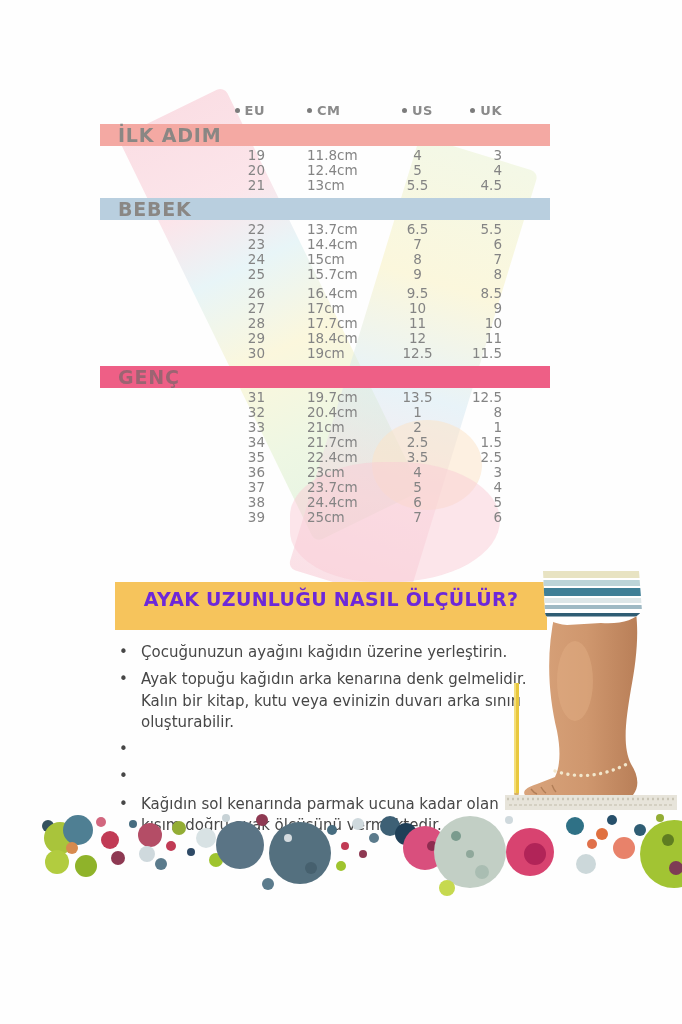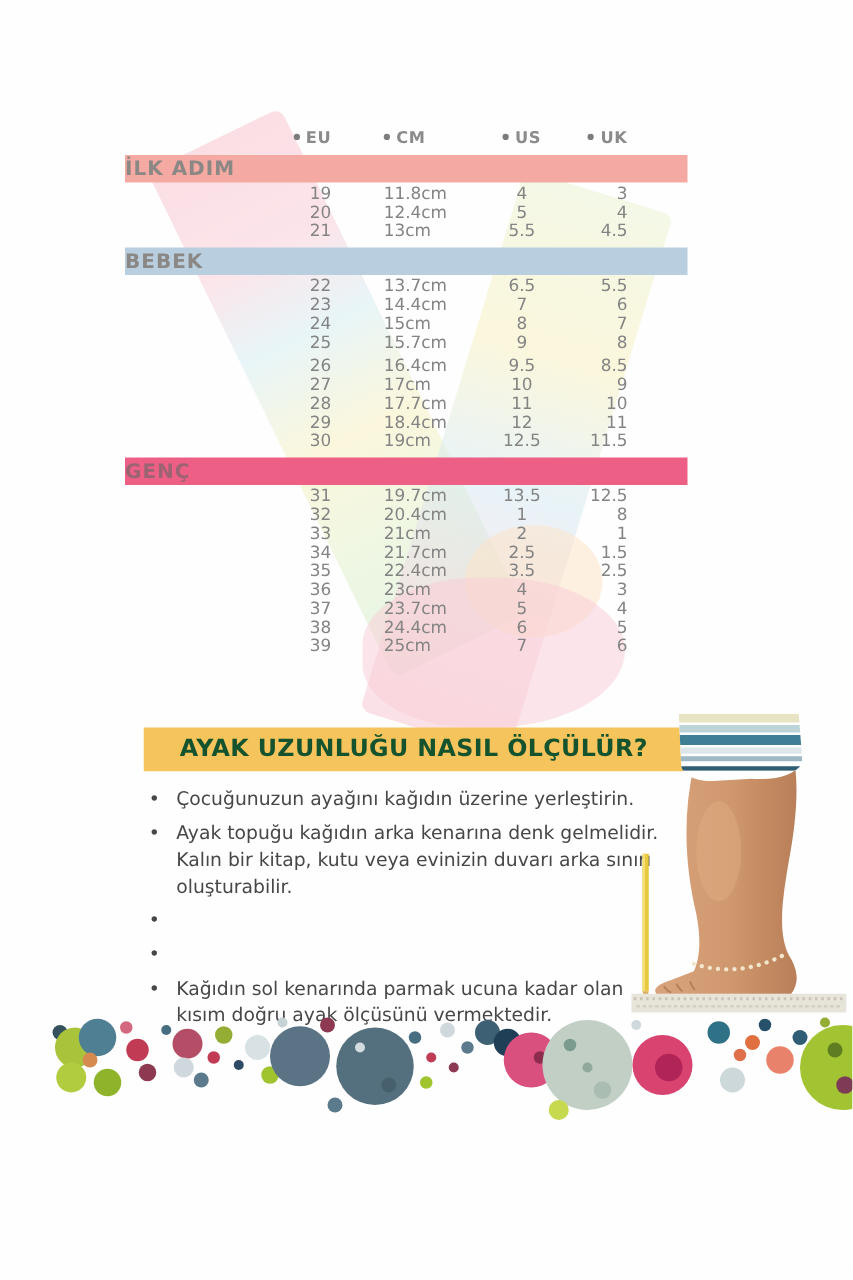--- a/index.html
+++ b/index.html
@@ -33,35 +33,35 @@
   .chart{position:absolute;left:100px;top:100px;width:450px;color:#828282;}
   .grid4{display:grid;grid-template-columns:38% 26% 18% 18%;}
   .cell{white-space:nowrap;}
   .c-eu{text-align:right;padding-right:6px;}
   .c-cm{text-align:left;padding-left:36px;}
   .c-us{text-align:center;padding-right:22px;}
   .c-uk{text-align:right;padding-right:48px;}
   .chead{height:21px;font-size:13px;font-weight:700;color:#8b8b8b;letter-spacing:.5px;align-items:center;}
   .chead .dot{display:inline-block;width:5px;height:5px;border-radius:50%;background:#7c7c7c;margin-right:5px;vertical-align:2px;}
   .banner{
-    height:22px;line-height:22px;margin-top:3px;
-    font-size:16px;font-weight:700;letter-spacing:.8px;color:#8a8784;
+    height:22px;line-height:22px;margin-top:3px;padding-left:18px;
+    font-size:19px;font-weight:700;letter-spacing:.8px;color:#8a8784;
   }
   .b-ilkadim{background:#f4a9a3;}
   .b-bebek{background:#b9cfdf;}
   .b-cocuk{background:#bed878;}
   .b-genc{background:#ee5f86;color:#9b6472;}
   .rows{padding:2px 0;}
   .row{height:15px;line-height:15px;font-size:13.5px;font-weight:500;color:#848484;}
 
   
   .measure{position:absolute;left:115px;top:582px;width:432px;}
   .mtitle{
-    height:35px;line-height:35px;background:#f6c45c;text-align:center;
-    font-size:19px;font-weight:700;color:#14532d;letter-spacing:.3px;
+    height:48px;line-height:35px;background:#f6c45c;text-align:center;
+    font-size:19px;font-weight:700;color:#6d28d9;letter-spacing:.3px;
   }
   .bullets{list-style:none;margin:12px 0 0 0;padding:0 0 0 4px;width:418px;}
   .bullets li{display:flex;margin-bottom:6px;font-size:15px;color:#474747;line-height:1.42;}
   .bullets .b{flex:0 0 22px;color:#474747;font-size:15px;}
 
   
   .leg-photo{position:absolute;left:505px;top:571px;}
   .dots-band{position:absolute;left:0;top:804px;}
 </style>
 </head>

